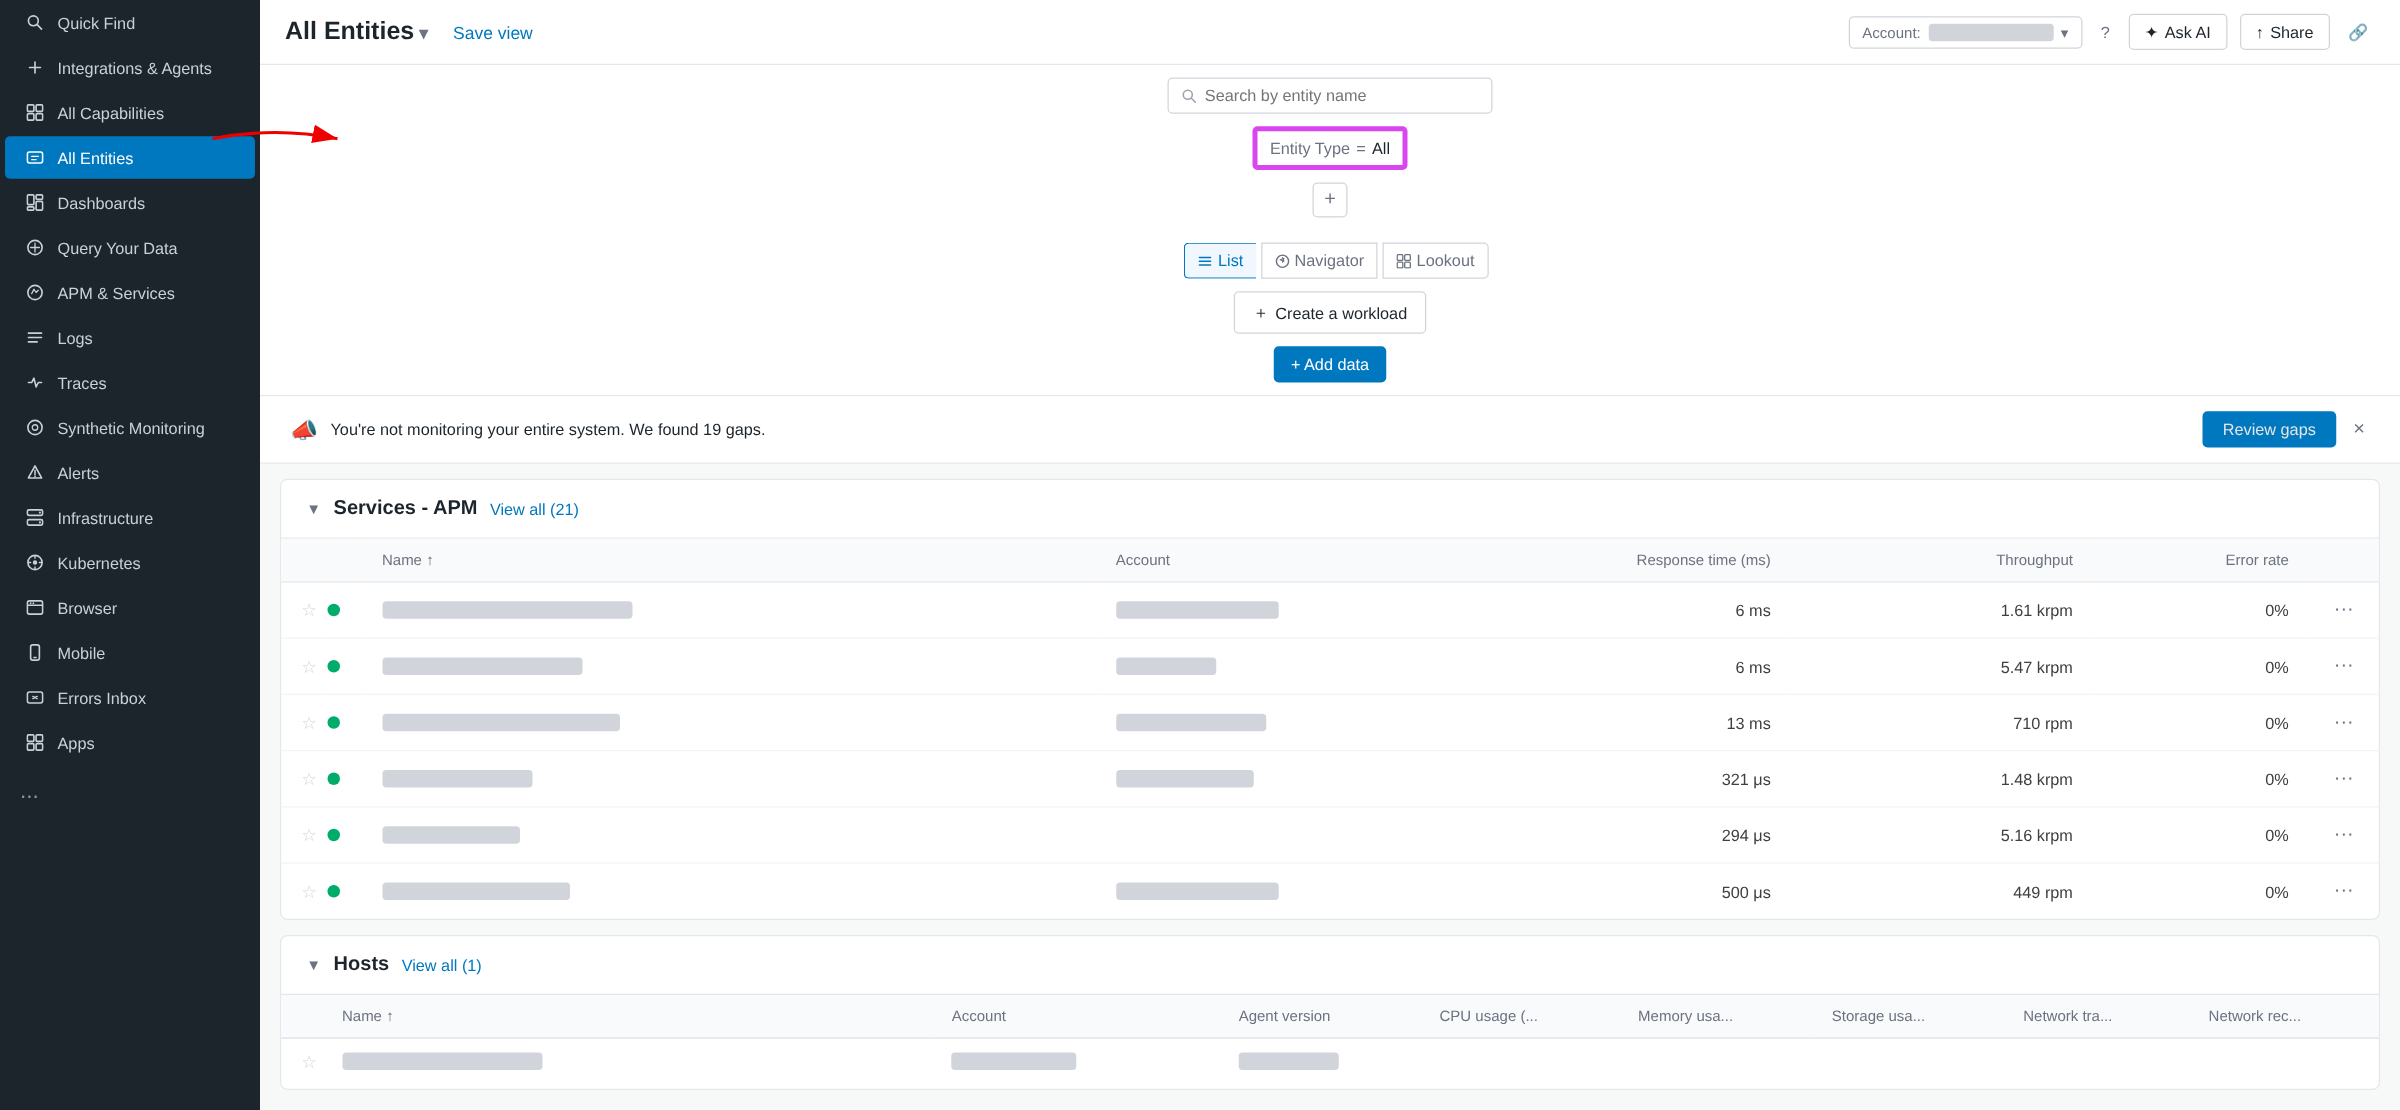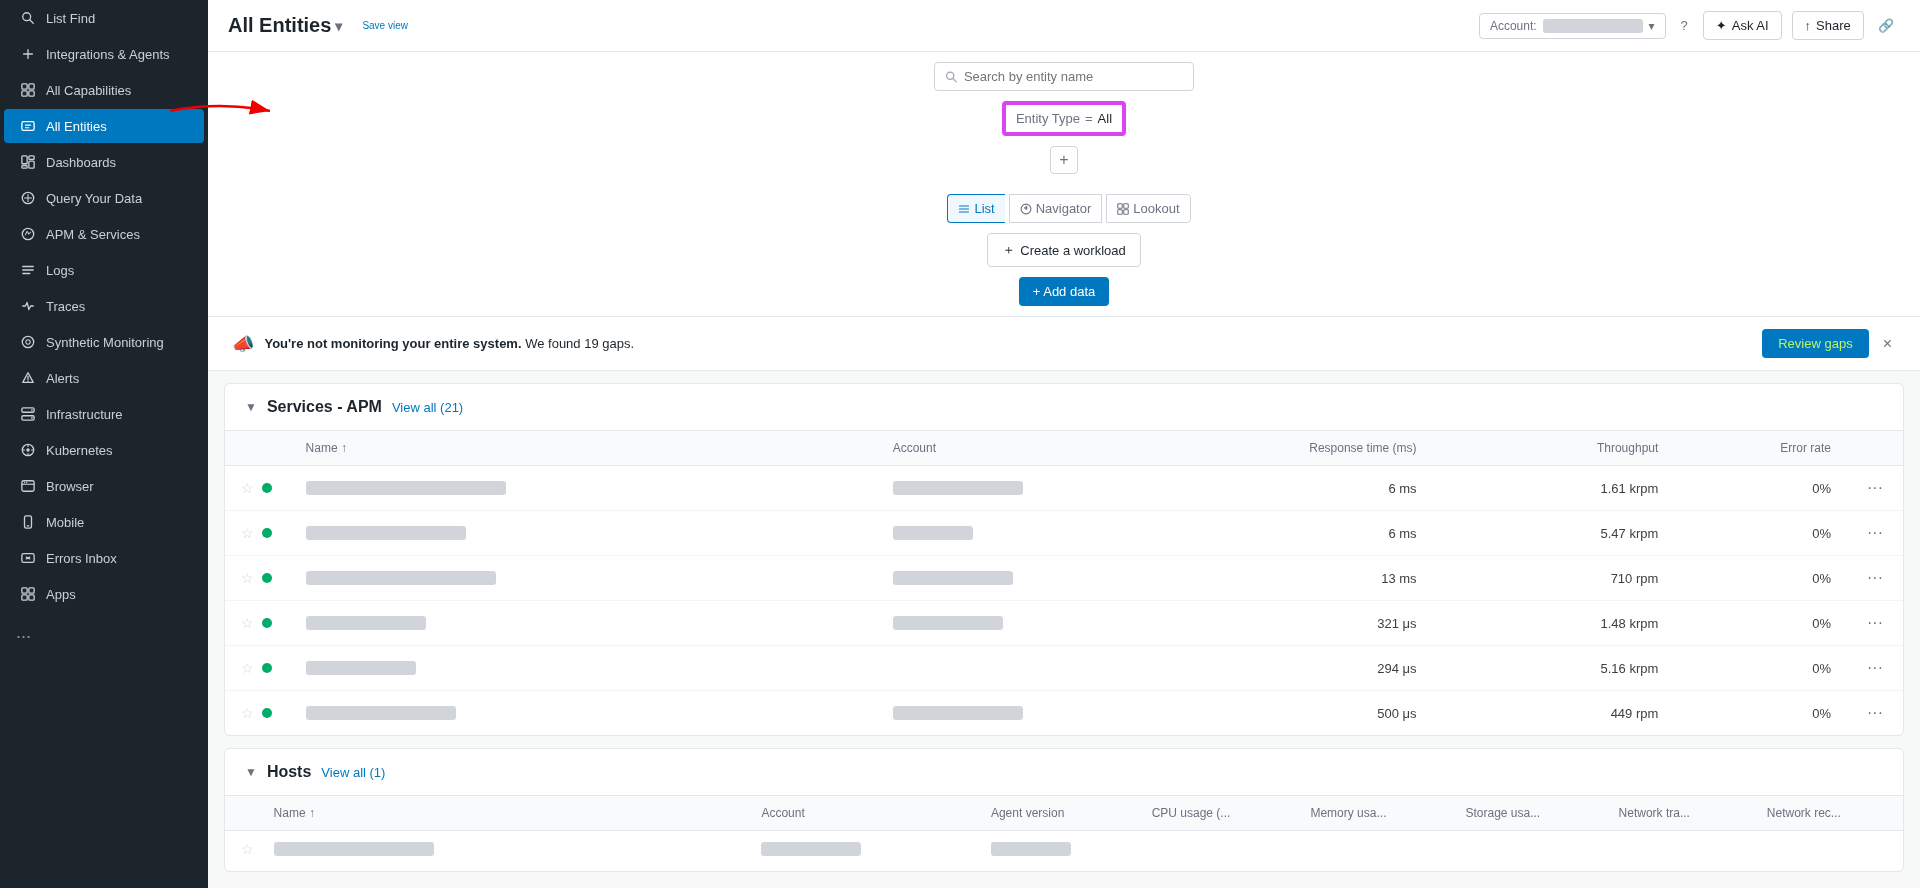--- a/index.html
+++ b/index.html
@@ -65,21 +65,21 @@
       display: flex;
       align-items: center;
       gap: 4px;
     }
     .topbar-title .chevron { color: #6b7280; font-size: 14px; }
     .save-view-btn {
       background: none;
       border: none;
       color: #0078bf;
       cursor: pointer;
-      font-size: 10px;
+      font-size: 14px;
       padding: 4px 8px;
       border-radius: 4px;
     }
     .topbar-spacer { flex: 1; }
     .topbar-right { display: flex; align-items: center; gap: 10px; }
     .account-selector {
       display: flex;
       align-items: center;
       gap: 6px;
       border: 1px solid #d1d5db;
@@ -224,25 +224,25 @@
       display: flex;
       align-items: center;
       padding: 12px 24px;
       background: #fff;
       border-bottom: 1px solid #e4e7eb;
       gap: 10px;
       margin: 0;
     }
     .banner-icon { font-size: 18px; color: #6b7280; }
     .banner-text { flex: 1; font-size: 13px; color: #1d252c; }
-    .banner-text strong { font-weight: 700; }
+    .banner-text strong { font-weight: 400; }
     .banner-review-btn {
       padding: 7px 16px;
       background: #0078bf;
-      color: #bef264;
+      color: #e5e5e5;
       border: none;
       border-radius: 4px;
       cursor: pointer;
       font-size: 13px;
       font-weight: 500;
     }
     .banner-close {
       background: none;
       border: none;
       cursor: pointer;
@@ -325,21 +325,21 @@
 
 <nav id="sidebar">
 
   <div class="sidebar-item">
     <span class="icon">
       <svg width="14" height="14" viewBox="0 0 16 16" fill="none">
           <circle cx="6.5" cy="6.5" r="4.5" stroke="currentColor" stroke-width="1.5"></circle>
           <path d="M10 10L14 14" stroke="currentColor" stroke-width="1.5" stroke-linecap="round"></path>
         </svg>
     </span>
-    <span>List Find</span>
+    <span>Quick Find</span>
   </div>
 
   <div class="sidebar-item">
     <span class="icon">
       <svg width="14" height="14" viewBox="0 0 16 16" fill="none">
           <path d="M8 3v10M3 8h10" stroke="currentColor" stroke-width="1.5" stroke-linecap="round"></path>
         </svg>
     </span>
     <span>Integrations &amp; Agents</span>
   </div>

